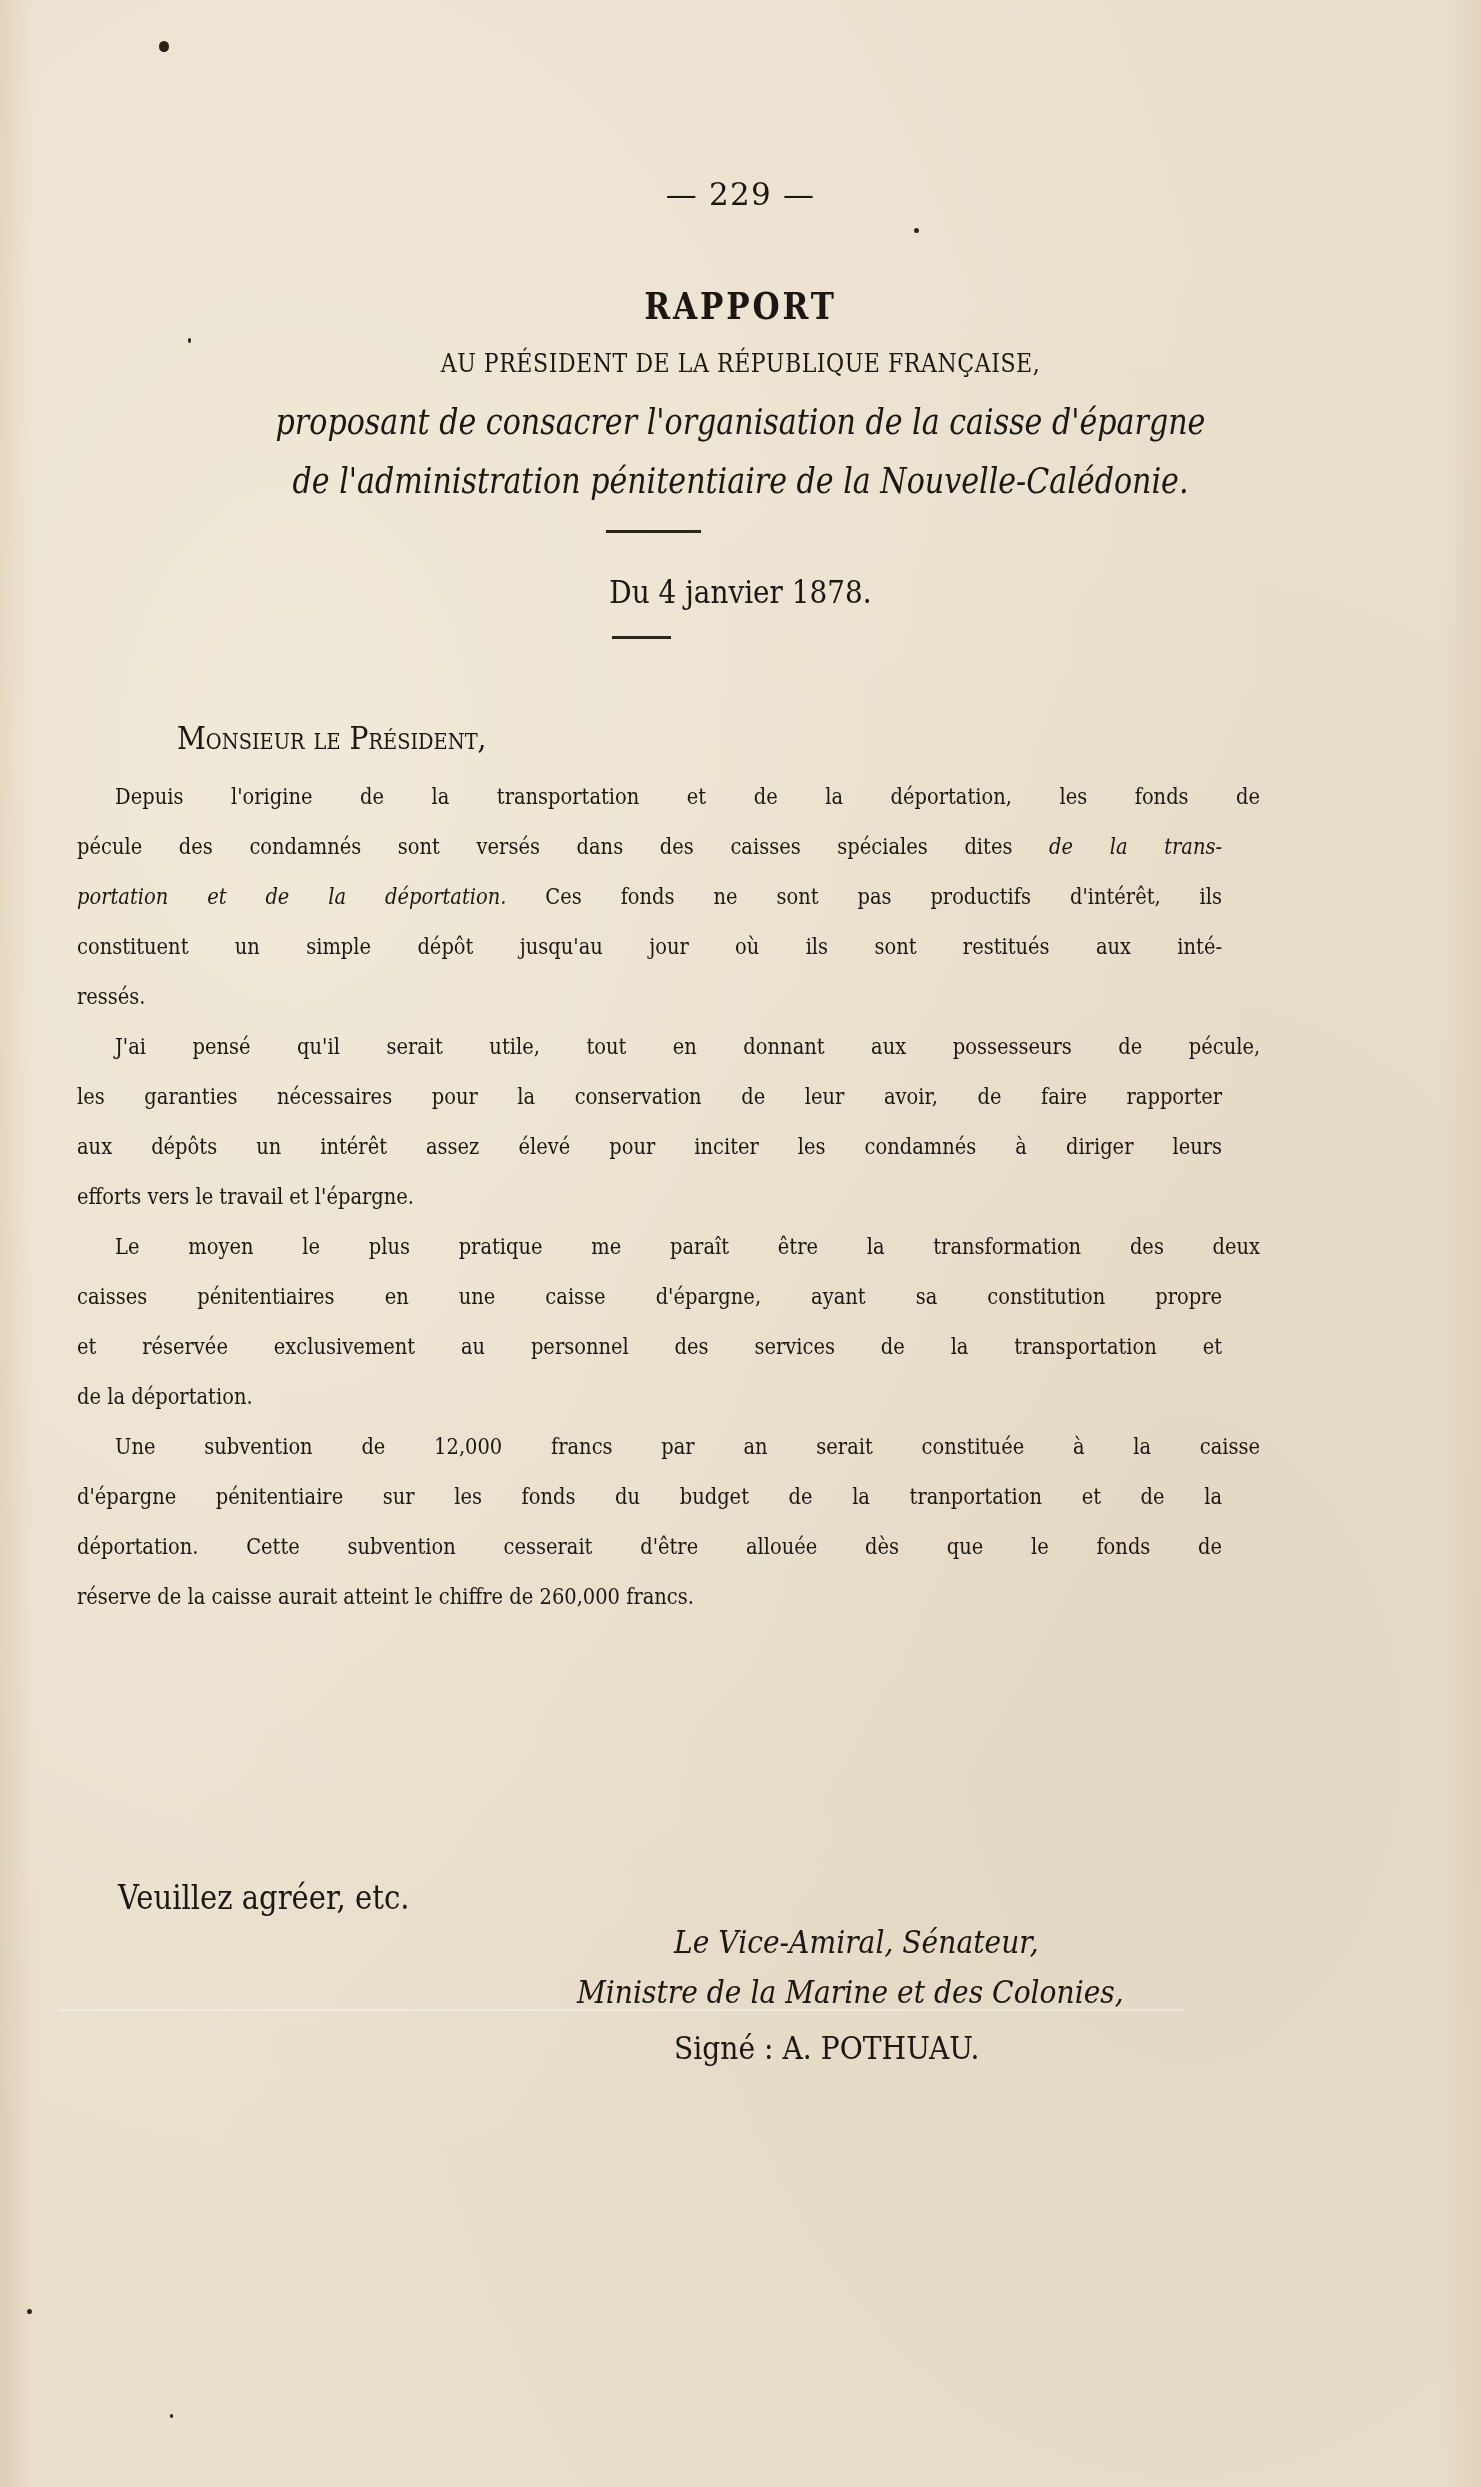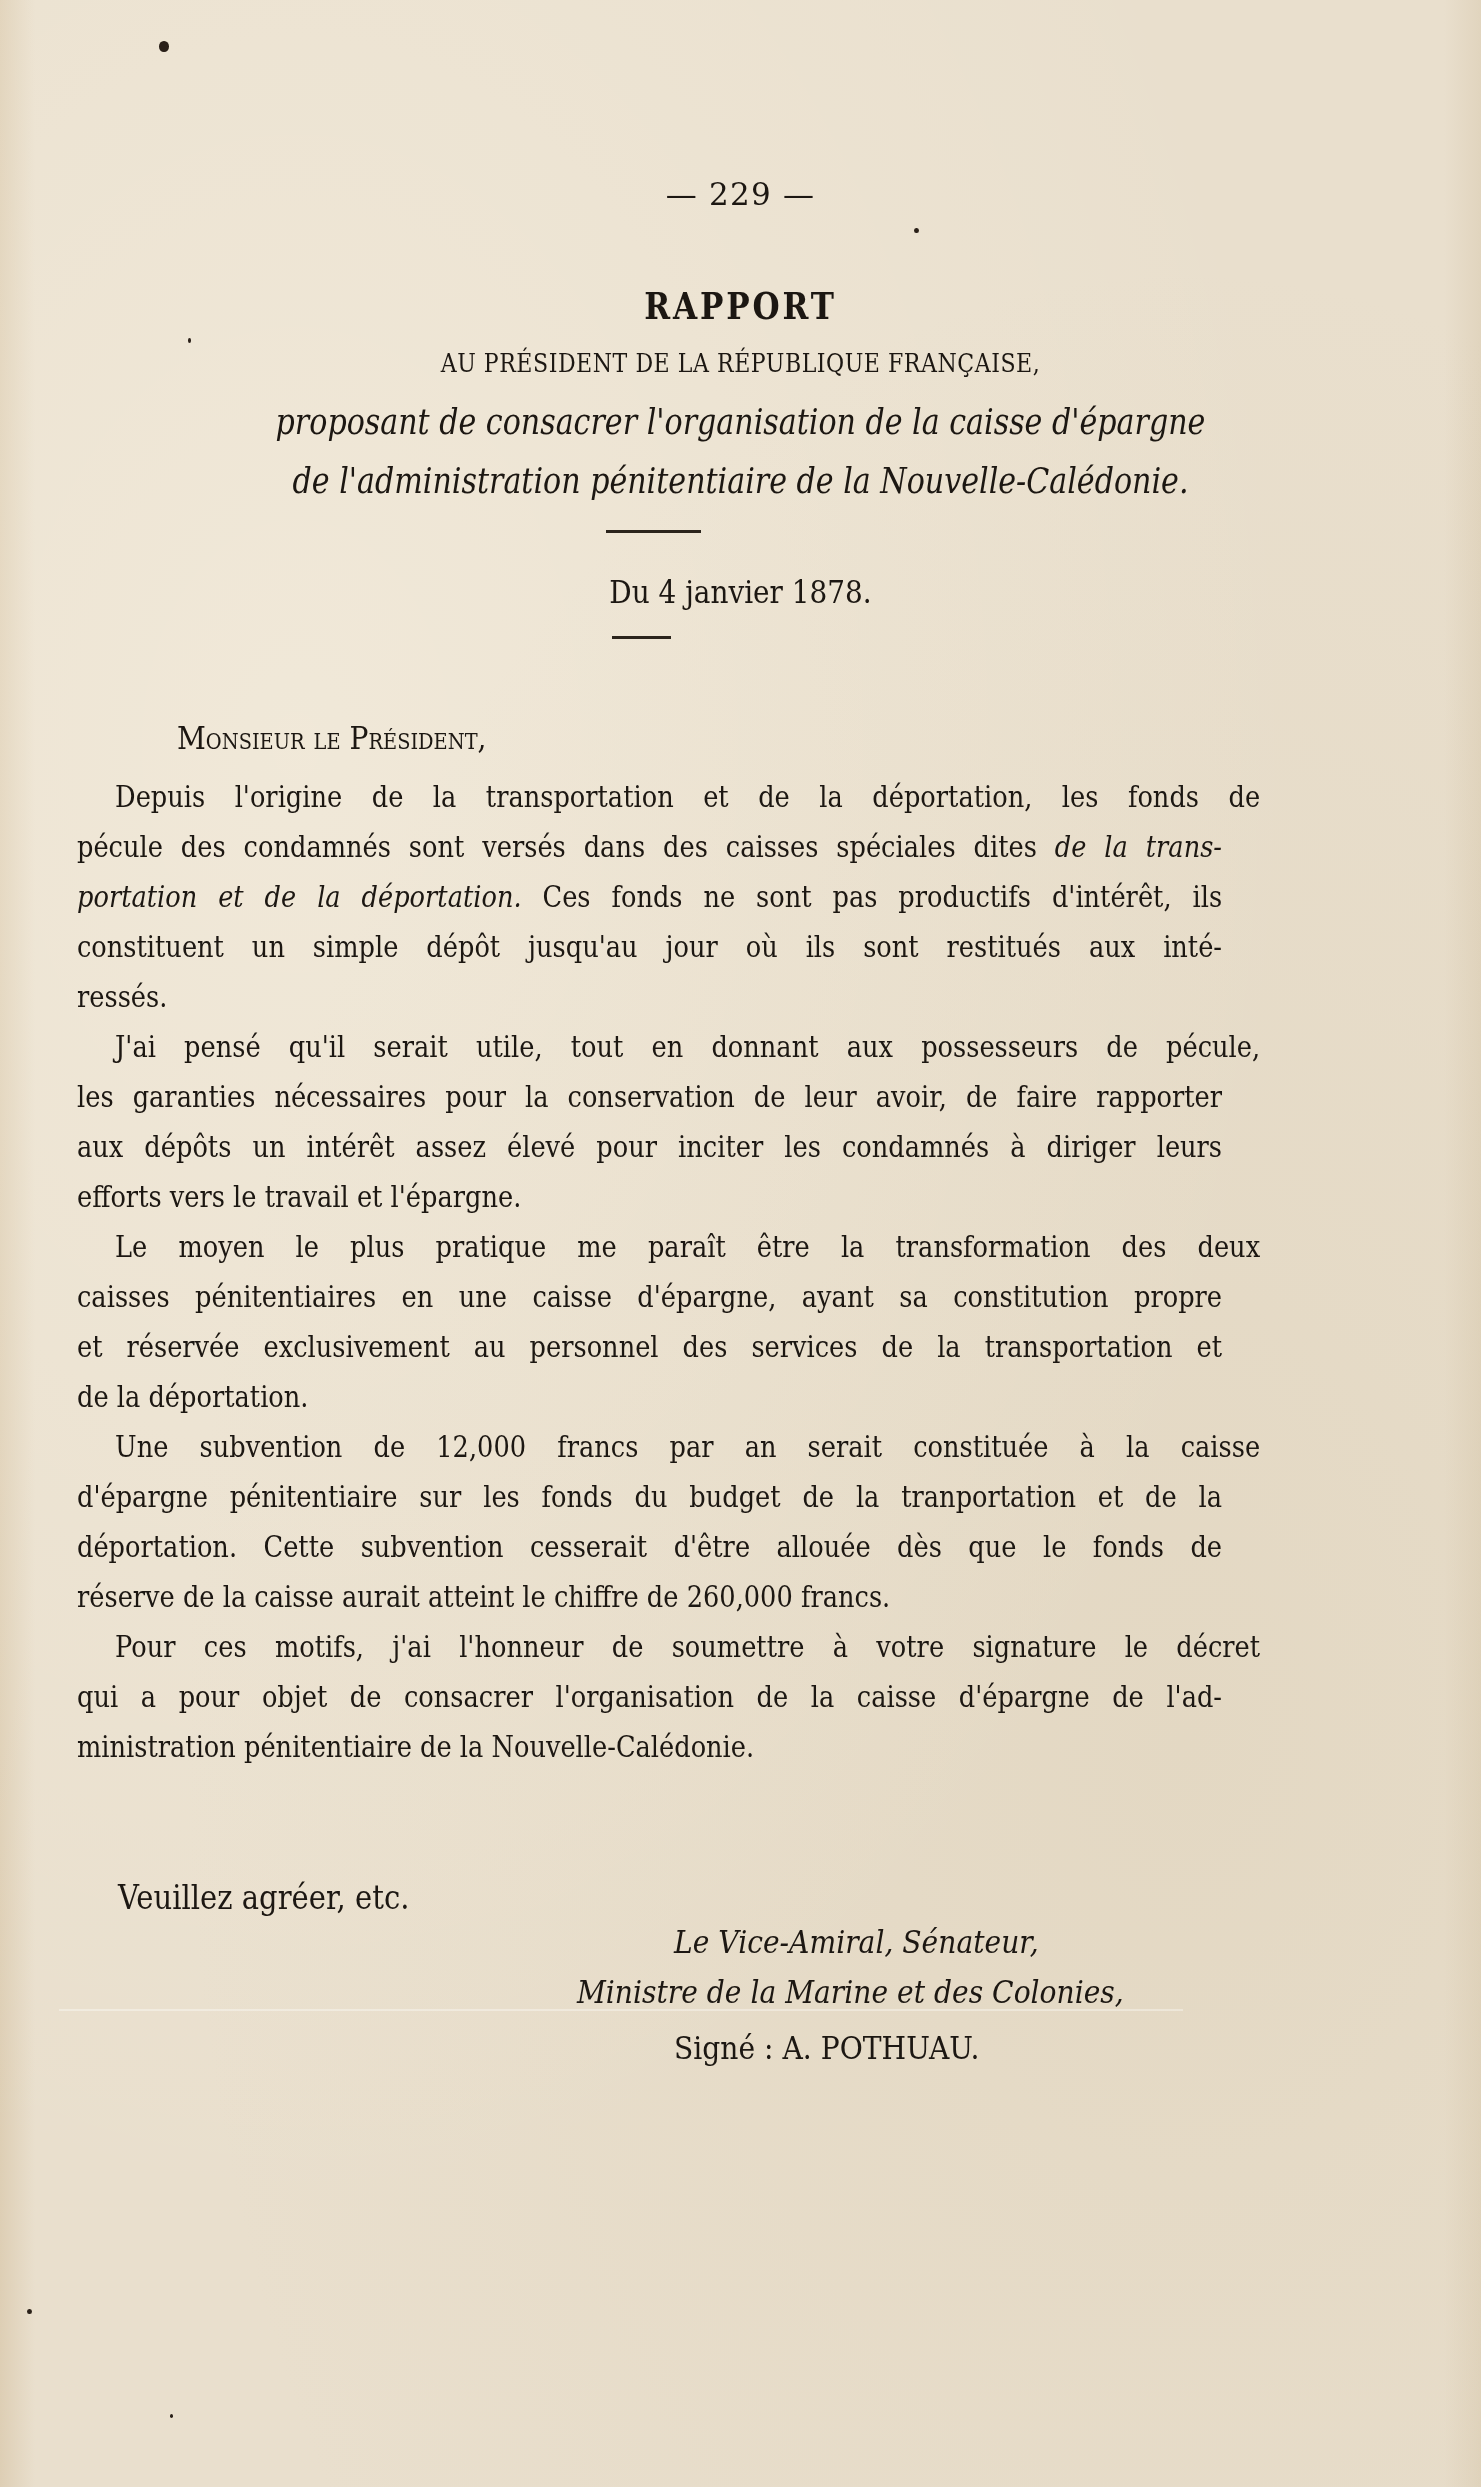--- a/index.html
+++ b/index.html
@@ -21,21 +21,21 @@
   .title { top: 283px; font-size: 38px; letter-spacing: 3.5px; font-weight: bold; transform: scaleX(0.82); }
   .subtitle { top: 348px; font-size: 26px; letter-spacing: 0.6px; transform: scaleX(0.85); }
   .prop { font-style: italic; font-size: 35px; transform: scaleX(0.86); }
   .prop1 { top: 402px; }
   .prop2 { top: 461px; }
   .rule { position: absolute; height: 3px; background: #2b241c; }
   .rule1 { left: 606px; width: 95px; top: 530px; }
   .rule2 { left: 612px; width: 59px; top: 636px; }
   .date { top: 574px; font-size: 31px; transform: scaleX(0.9); }
   .salutation { position: absolute; left: 177px; top: 719px; font-size: 32px; font-variant: small-caps; transform-origin: left; transform: scaleX(0.88); }
-  .body { position: absolute; left: 77px; width: 1145px; top: 772px; font-size: 29px; line-height: 50px; }
+  .body { position: absolute; left: 77px; width: 1145px; top: 772px; font-size: 22px; line-height: 50px; }
   .line { display: block; white-space: nowrap; text-align: justify; text-align-last: justify; transform-origin: left; transform: scaleX(0.885); width: 113%; }
   .line.last { text-align-last: left; }
   .indent { padding-left: 43px; }
   .closing { position: absolute; left: 118px; top: 1878px; font-size: 33px; transform-origin: left; transform: scaleX(0.88); }
   .sig { position: absolute; font-size: 32px; transform-origin: left; transform: scaleX(0.88); white-space: nowrap; }
   .sig1 { left: 674px; top: 1923px; font-style: italic; }
   .sig2 { left: 577px; top: 1973px; font-style: italic; }
   .sig3 { left: 674px; top: 2029px; }
   .it { font-style: italic; }
   .fold { position: absolute; left: 59px; width: 1124px; top: 2009px; height: 2.4px; background: rgba(255,255,255,0.35); }
@@ -81,25 +81,20 @@
         <span class="line">caisses pénitentiaires en une caisse d'épargne, ayant sa constitution propre</span>
         <span class="line">et réservée exclusivement au personnel des services de la transportation et</span>
         <span class="line last">de la déportation.</span>
       </div>
       <div>
         <span class="line indent">Une subvention de 12,000 francs par an serait constituée à la caisse</span>
         <span class="line">d'épargne pénitentiaire sur les fonds du budget de la tranportation et de la</span>
         <span class="line">déportation. Cette subvention cesserait d'être allouée dès que le fonds de</span>
         <span class="line last">réserve de la caisse aurait atteint le chiffre de 260,000 francs.</span>
       </div>
-      <div>
-        <span class="line indent">Pour ces motifs, j'ai l'honneur de soumettre à votre signature le décret</span>
-        <span class="line">qui a pour objet de consacrer l'organisation de la caisse d'épargne de l'ad-</span>
-        <span class="line last">ministration pénitentiaire de la Nouvelle-Calédonie.</span>
-      </div>
     </div>
 
   <div class="closing">Veuillez agréer, etc.</div>
   <div class="sig sig1">Le Vice-Amiral, Sénateur,</div>
   <div class="sig sig2">Ministre de la Marine et des Colonies,</div>
   <div class="sig sig3">Signé : A. POTHUAU.</div>
 </div>
 
 
 </body></html>

